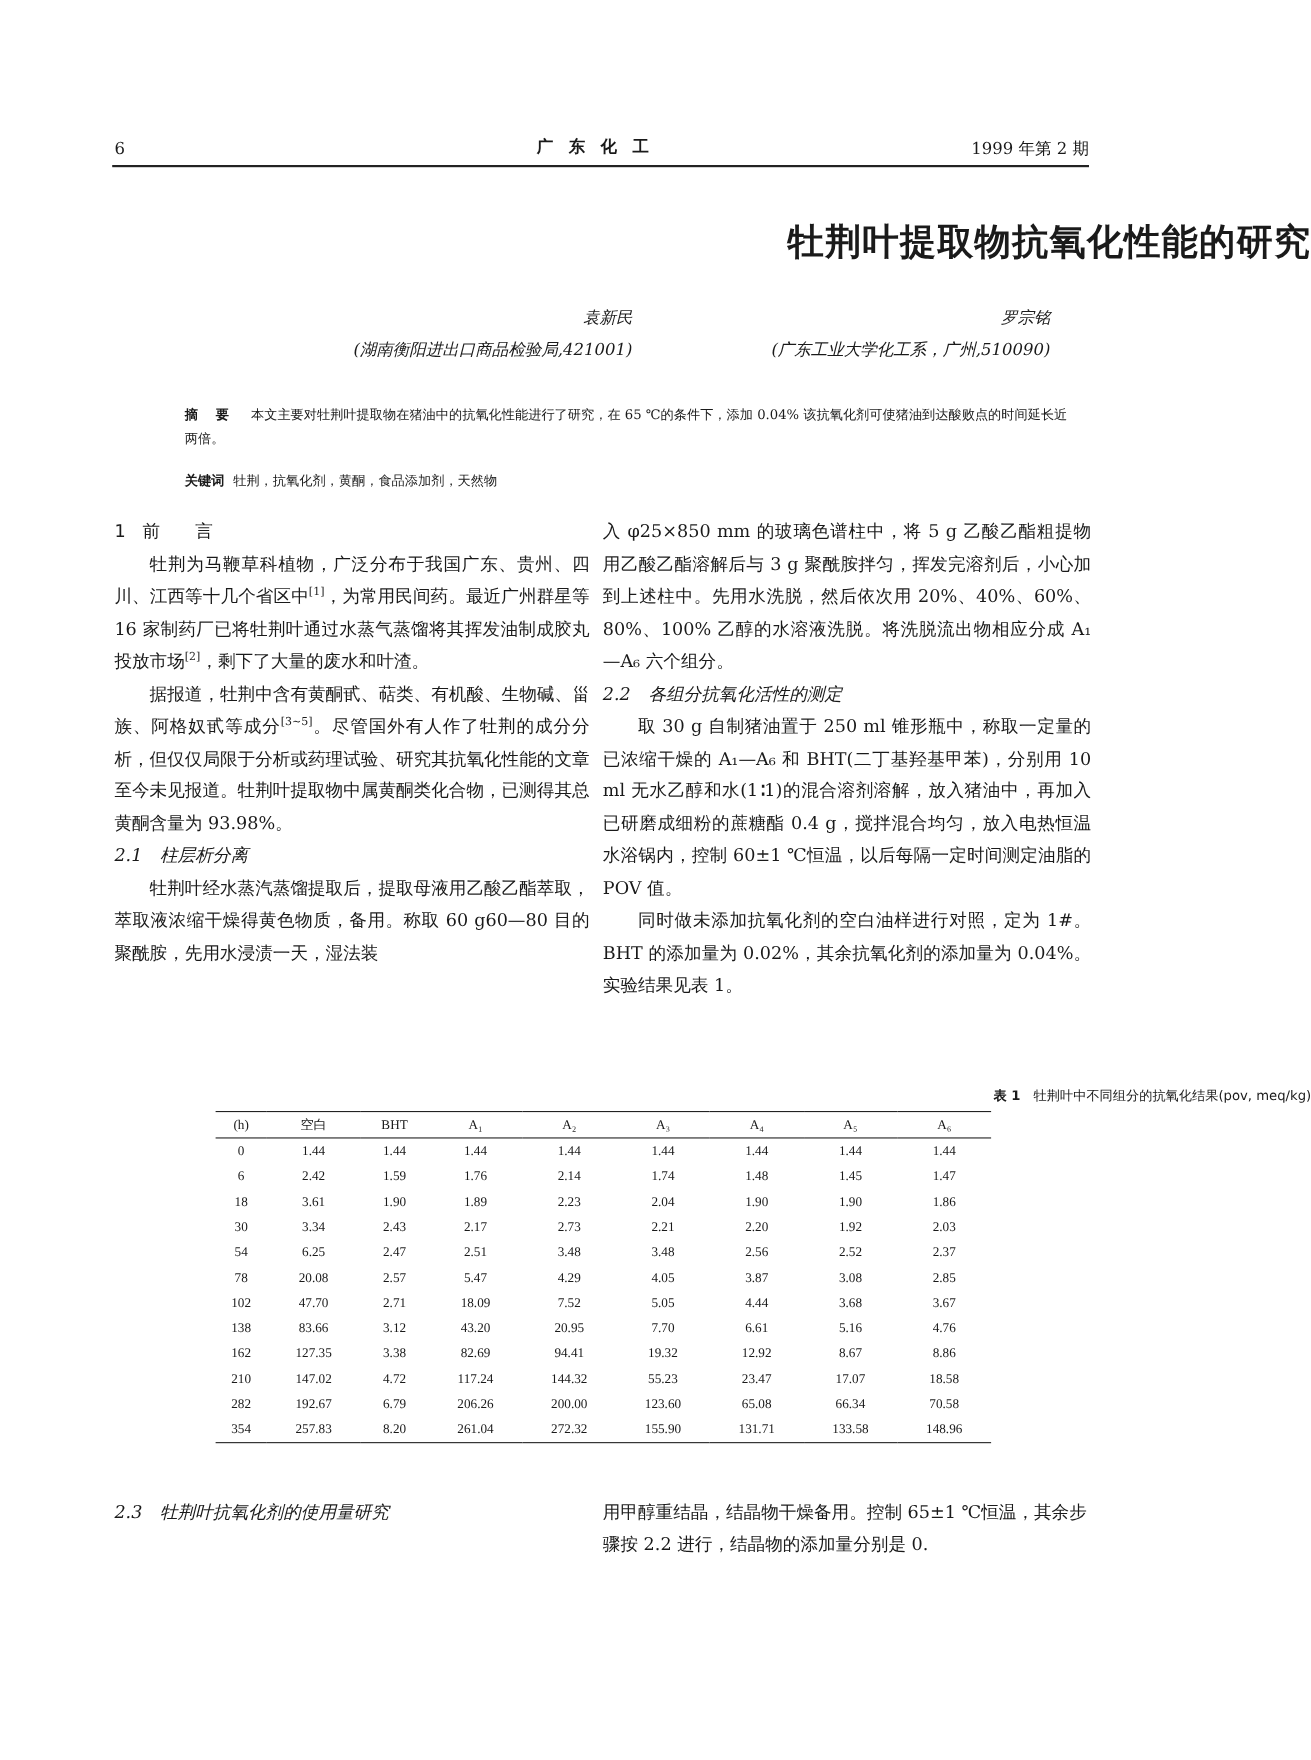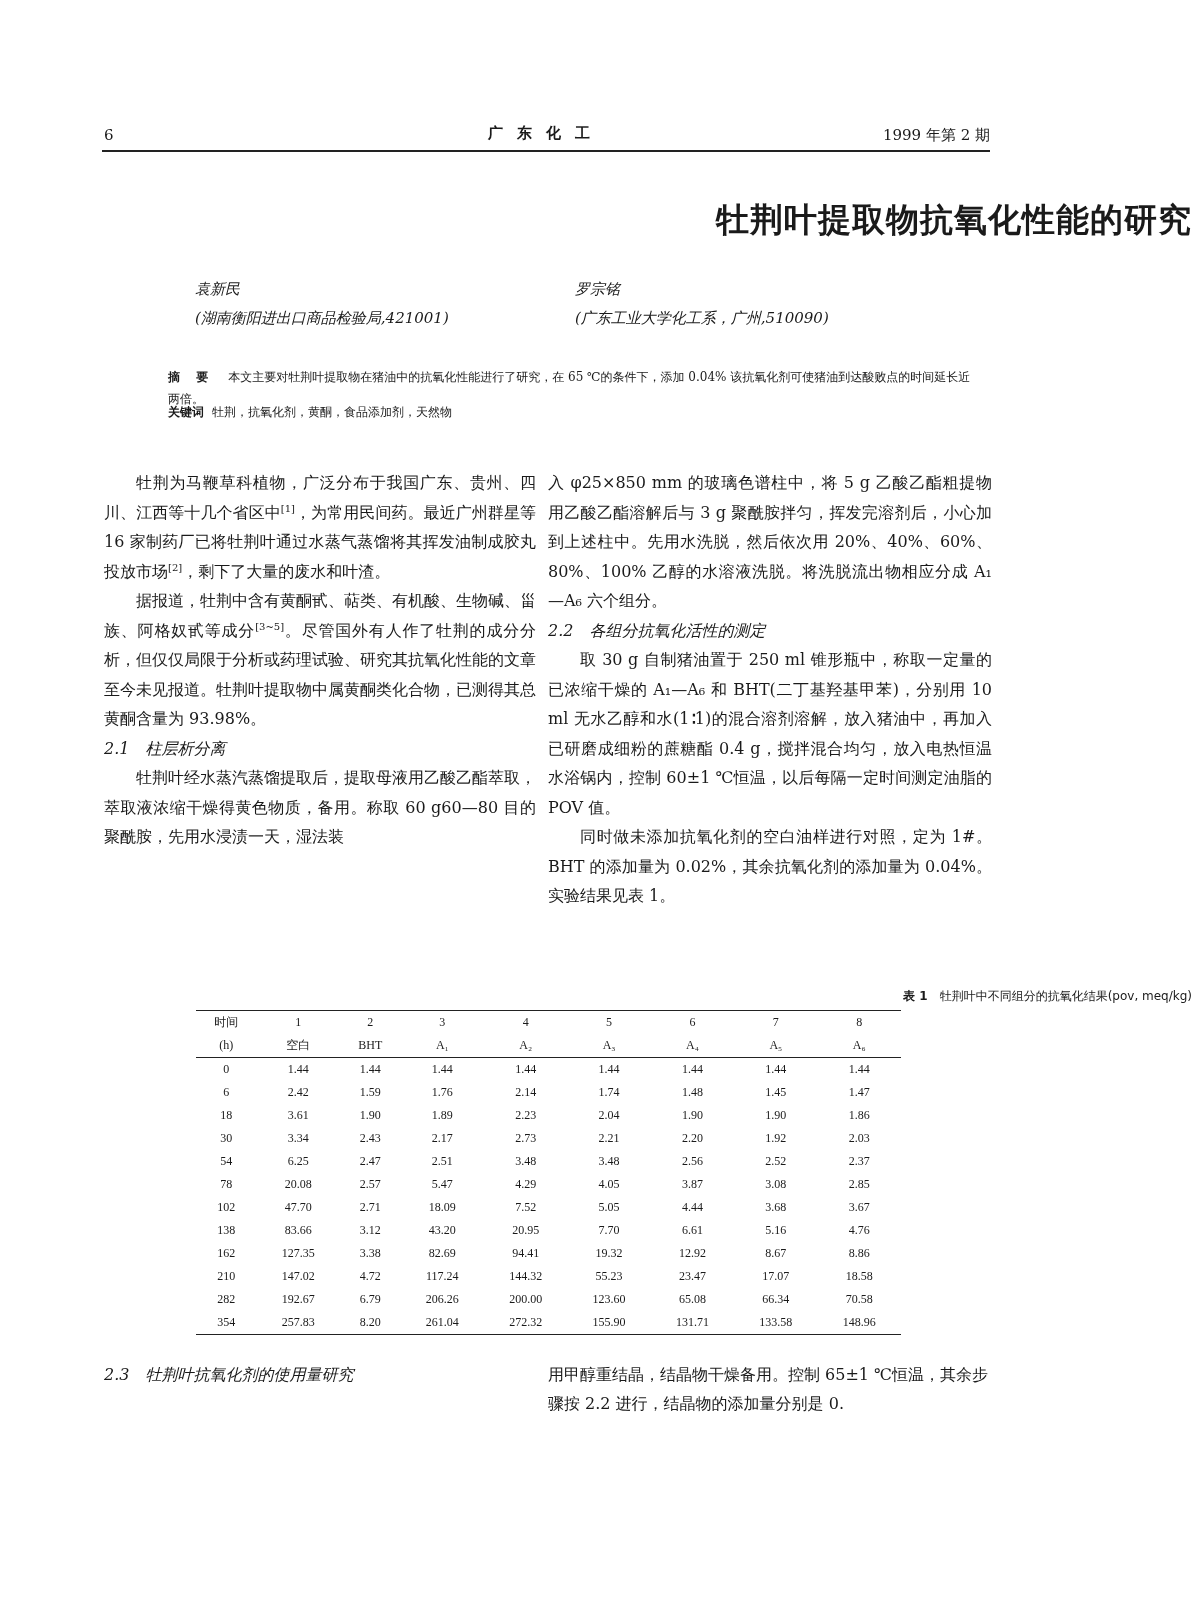--- a/index.html
+++ b/index.html
@@ -6,28 +6,28 @@
   body { width:1192px; height:1600px; position:relative; overflow:hidden;
          font-family:"DejaVu Serif", "Liberation Serif", serif; color:#1a1a1a; }
   .abs { position:absolute; }
   .runhead { top:120px; left:102px; width:888px; height:30px; font-size:15px; }
   .runhead .pg { position:absolute; left:2px; top:6px; }
   .runhead .jn { position:absolute; left:0; right:0; top:4px; text-align:center; letter-spacing:14px; font-weight:bold; font-size:15px; }
   .runhead .is { position:absolute; right:0; top:6px; }
   .rule-top { top:150px; left:102px; width:888px; height:2px; background:#222; }
   .title { top:198px; left:0; width:1192px; text-align:right; font-family:"DejaVu Sans", sans-serif; font-weight:bold; font-size:33px; letter-spacing:1px; }
   .authors { top:280px; left:150px; width:820px; font-size:15px; }
-  .author { position:absolute; text-align:left; }
+  .author { position:absolute; text-align:right; }
   .a1 { left:45px; width:380px; }
   .a2 { left:425px; width:380px; }
   .author .nm { display:block; font-style:italic; margin-bottom:10px; }
   .author .af { display:block; font-style:italic; }
   .abstract { top:366px; left:168px; width:808px; font-size:12px; line-height:22px; }
   .abstract .lab { font-weight:bold; margin-right:14px; letter-spacing:6px; }
-  .keywords { top:404px; left:168px; width:808px; font-size:12px; }
+  .keywords { top:429px; left:168px; width:808px; font-size:12px; }
   .keywords .lab { font-weight:bold; margin-right:8px; }
   .col { font-size:16px; line-height:29.5px; text-align:justify; }
   .colL { top:468px; left:104px; width:432px; }
   .colR { top:468px; left:548px; width:444px; }
   .col p { margin:0; }
   .ind { text-indent:2em; }
   .h1 { font-family:"DejaVu Sans", sans-serif; }
   .h1b { font-weight:bold; font-family:"DejaVu Sans", sans-serif; }
   .h2 { font-style:italic; }
   sup { font-size:10px; vertical-align:6px; line-height:0; }
@@ -66,50 +66,42 @@
 </div>
 
 <div class="abs abstract">
   <span class="lab">摘 要</span><span>本文主要对牡荆叶提取物在猪油中的抗氧化性能进行了研究，在 65 ℃的条件下，添加 0.04% 该抗氧化剂可使猪油到达酸败点的时间延长近两倍。</span>
 </div>
 <div class="abs keywords">
   <span class="lab">关键词</span><span>牡荆，抗氧化剂，黄酮，食品添加剂，天然物</span>
 </div>
 
 <div class="abs col colL">
+  <p class="h1">
+    <span>1</span>&nbsp;&nbsp;&nbsp;<span>前　　言</span>
+  </p>
   <p class="ind"><span>牡荆为马鞭草科植物，广泛分布于我国广东、贵州、四川、江西等十几个省区中</span><sup>[1]</sup><span>，为常用民间药。最近广州群星等 16 家制药厂已将牡荆叶通过水蒸气蒸馏将其挥发油制成胶丸投放市场</span><sup>[2]</sup><span>，剩下了大量的废水和叶渣。</span></p>
   <p class="ind"><span>据报道，牡荆中含有黄酮甙、萜类、有机酸、生物碱、甾族、阿格奴甙等成分</span><sup>[3~5]</sup><span>。尽管国外有人作了牡荆的成分分析，但仅仅局限于分析或药理试验、研究其抗氧化性能的文章至今未见报道。牡荆叶提取物中属黄酮类化合物，已测得其总黄酮含量为 93.98%。</span></p>
   <p class="h2">2.1　柱层析分离</p>
   <p class="ind">牡荆叶经水蒸汽蒸馏提取后，提取母液用乙酸乙酯萃取，萃取液浓缩干燥得黄色物质，备用。称取 60 g60—80 目的聚酰胺，先用水浸渍一天，湿法装</p>
 </div>
 
 <div class="abs col colR">
   <p>入 φ25×850 mm 的玻璃色谱柱中，将 5 g 乙酸乙酯粗提物用乙酸乙酯溶解后与 3 g 聚酰胺拌匀，挥发完溶剂后，小心加到上述柱中。先用水洗脱，然后依次用 20%、40%、60%、80%、100% 乙醇的水溶液洗脱。将洗脱流出物相应分成 A₁—A₆ 六个组分。</p>
   <p class="h2">2.2　各组分抗氧化活性的测定</p>
   <p class="ind">取 30 g 自制猪油置于 250 ml 锥形瓶中，称取一定量的已浓缩干燥的 A₁—A₆ 和 BHT(二丁基羟基甲苯)，分别用 10 ml 无水乙醇和水(1∶1)的混合溶剂溶解，放入猪油中，再加入已研磨成细粉的蔗糖酯 0.4 g，搅拌混合均匀，放入电热恒温水浴锅内，控制 60±1 ℃恒温，以后每隔一定时间测定油脂的 POV 值。</p>
   <p class="ind">同时做未添加抗氧化剂的空白油样进行对照，定为 1#。BHT 的添加量为 0.02%，其余抗氧化剂的添加量为 0.04%。实验结果见表 1。</p>
 </div>
 
 <div class="abs tcap">
   <span class="lab">表 1</span><span>牡荆叶中不同组分的抗氧化结果(pov, meq/kg)</span>
 </div>
 
 <table class="data">
   <thead>
-    <tr id="hdr1">
-        <th>时间</th>
-        <th>1</th>
-        <th>2</th>
-        <th>3</th>
-        <th>4</th>
-        <th>5</th>
-        <th>6</th>
-        <th>7</th>
-        <th>8</th>
-      </tr>
     <tr id="hdr2">
         <th>(h)</th>
         <th>空白</th>
         <th>BHT</th>
         <th>A₁</th>
         <th>A₂</th>
         <th>A₃</th>
         <th>A₄</th>
         <th>A₅</th>
         <th>A₆</th>

